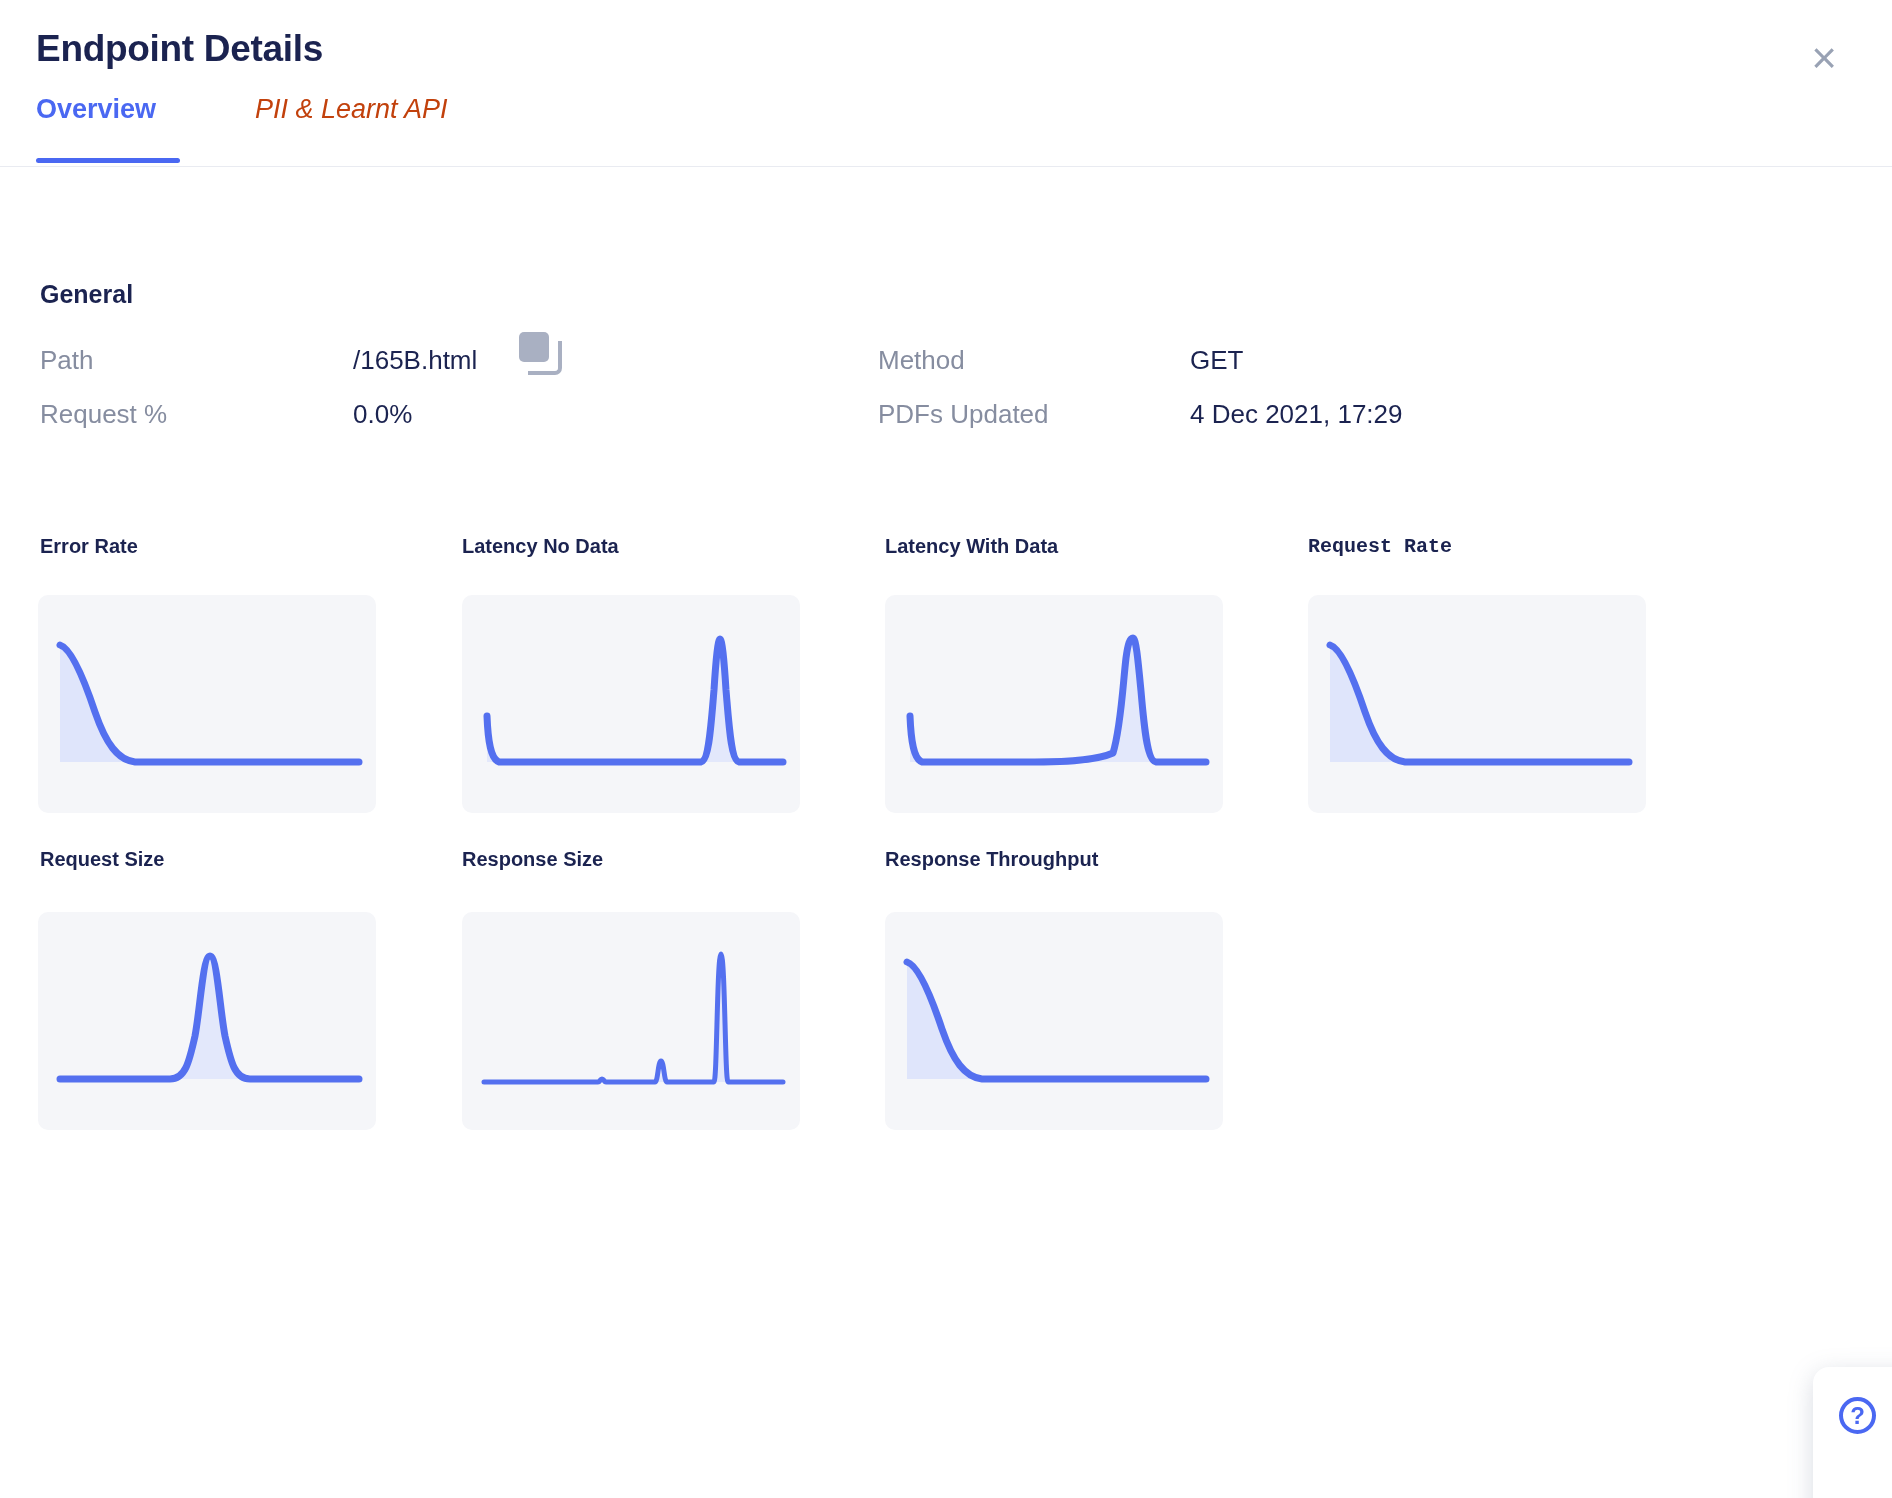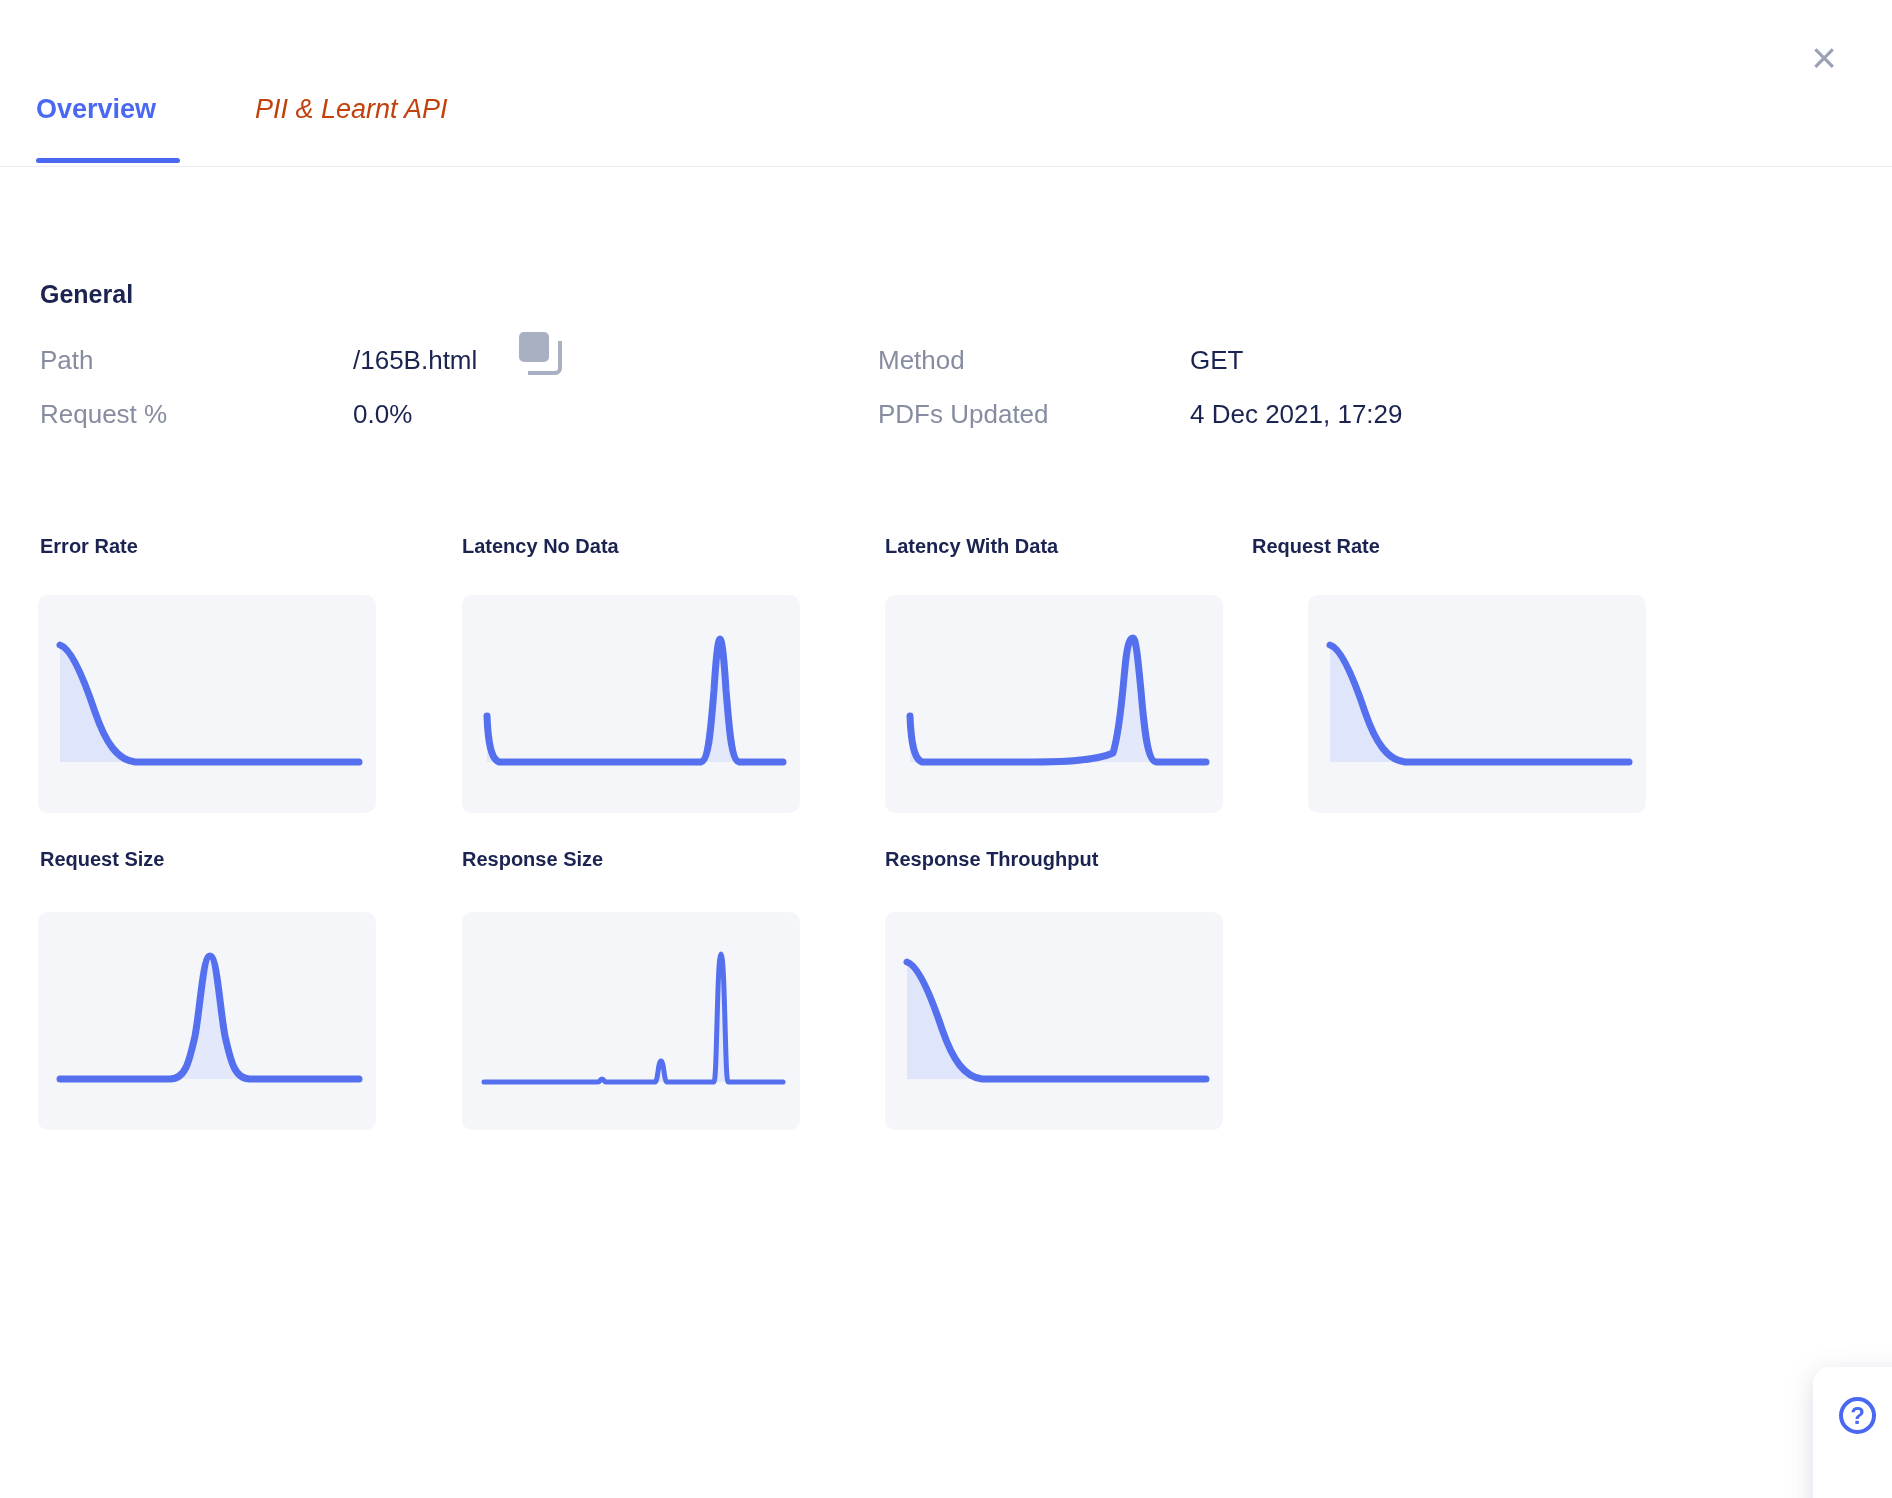--- a/index.html
+++ b/index.html
@@ -52,20 +52,21 @@
     display:flex;align-items:center;justify-content:center;
     font-size:24px;font-weight:700;color:#4a68f2;box-sizing:border-box;
     font-family:"Liberation Sans", sans-serif;
   }
 </style>
 </head>
 <body>
 
 <div class="page">
 
+  <div class="title">Endpoint Details</div>
 
   <button class="close-btn">
     <span>×</span>
   </button>
 
   <div class="tab tab-active">Overview</div>
   <div class="tab tab-inactive">PII &amp; Learnt API</div>
   <div class="tab-underline"></div>
   <div class="divider"></div>
 
@@ -85,21 +86,21 @@
 
   <div class="flabel" style="left:40px;top:398px;">Request %</div>
   <div class="fvalue" style="left:353px;top:398px;">0.0%</div>
 
   <div class="flabel" style="left:878px;top:398px;">PDFs Updated</div>
   <div class="fvalue" style="left:1190px;top:398px;">4 Dec 2021, 17:29</div>
 
   <div class="chart-title" style="left:40px;top:535px;">Error Rate</div>
   <div class="chart-title" style="left:462px;top:535px;">Latency No Data</div>
   <div class="chart-title" style="left:885px;top:535px;">Latency With Data</div>
-  <div class="chart-title" style="left:1252px;top:535px;">Request Rate</div>
+  <div class="chart-title" style="left:1308px;top:535px;font-family:Liberation Mono, monospace;">Request Rate</div>
 
   <div class="chart-card" style="left:38px;top:595px;">
     <svg width="338" height="218" viewBox="0 0 338 218">
       <path d="M22 50 C32 53 44 78 57 117 C68 149 80 165 97 167 L22 167 Z" fill="#dfe5fb"></path>
       <path d="M22 50 C32 53 44 78 57 117 C68 149 80 165 97 167 L321 167" fill="none" stroke="#5470ef" stroke-width="7" stroke-linecap="round" stroke-linejoin="round"></path>
     </svg>
   </div>
   <div class="chart-card" style="left:462px;top:595px;">
     <svg width="338" height="218" viewBox="0 0 338 218">
       <path d="M25 121 C26 147 29 164 37 167 L239 167 C247 166 249 130 252 95 C254 63 256 44 258 44 C260 44 262 63 264 95 C267 130 269 166 277 167 L321 167 L25 167 Z" fill="#dfe5fb" opacity="0.85"></path>

